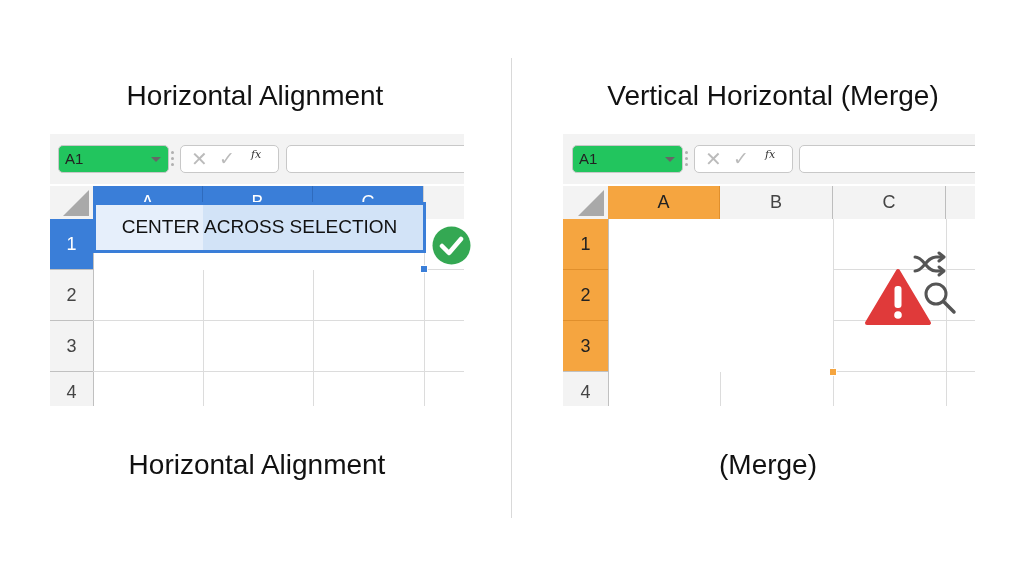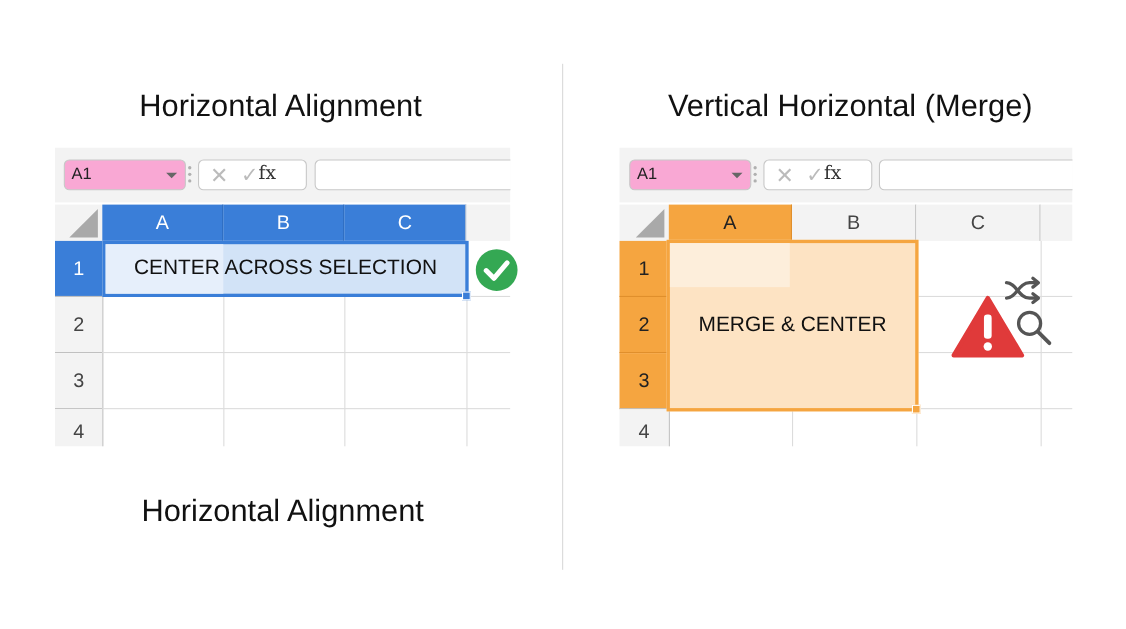--- a/index.html
+++ b/index.html
@@ -6,28 +6,28 @@
   html, body { width: 1024px; height: 572px; background: #ffffff; overflow: hidden; }
   body { position: relative; font-family: "Liberation Sans", sans-serif; color: #111; }
 
   .divider { position: absolute; left: 511px; top: 58px; width: 1px; height: 460px; background: #d9d9d9; }
 
   .title { position: absolute; font-size: 28px; font-weight: normal; color: #111; text-align: center; white-space: nowrap; }
   .caption { position: absolute; font-size: 28px; color: #111; text-align: center; line-height: 41px; }
 
   .panel { position: absolute; top: 134px; height: 272px; background: #ffffff; overflow: hidden; }
   .toolbar { position: absolute; left: 0; top: 0; right: 0; height: 50px; background: #f3f3f3; }
-  .namebox { position: absolute; top: 11px; height: 28px; width: 111px; border: 1px solid #c8c8c8; border-radius: 5px; background: #f9a8d4; font-size: 15px; line-height: 26px; padding-left: 6px; color: #222; }
+  .namebox { position: absolute; top: 11px; height: 28px; width: 111px; border: 1px solid #c8c8c8; border-radius: 5px; background: #22c55e; font-size: 15px; line-height: 26px; padding-left: 6px; color: #222; }
   .namebox .caret { position: absolute; right: 7px; top: 11px; width: 0; height: 0; border-left: 5px solid transparent; border-right: 5px solid transparent; border-top: 5px solid #666; }
   .dots { position: absolute; top: 17px; width: 3px; height: 16px; }
   .dots i { display: block; width: 3px; height: 3px; border-radius: 50%; background: #b0b0b0; margin-bottom: 3px; }
   .fxbox { position: absolute; top: 11px; height: 28px; width: 99px; border: 1px solid #c8c8c8; border-radius: 5px; background: #fff; }
   .fxbox .x { position: absolute; left: 10px; top: 1px; font-size: 20px; color: #bbb; }
   .fxbox .chk { position: absolute; left: 38px; top: 1px; font-size: 19px; color: #bbb; }
-  .fxbox .fx { position: absolute; left: 54px; top: 2px; font-family: "DejaVu Serif", serif; font-size: 17px; color: #333; }
+  .fxbox .fx { position: absolute; left: 70px; top: 2px; font-family: "DejaVu Serif", serif; font-style: italic; font-size: 11px; color: #333; }
   .formula { position: absolute; top: 11px; height: 28px; right: -10px; border: 1px solid #c8c8c8; border-radius: 5px; background: #fff; }
 
   .corner { position: absolute; top: 52px; left: 0; width: 43px; height: 33px; background: #f3f3f3; }
   .corner .tri { position: absolute; right: 4px; bottom: 3px; width: 0; height: 0; border-left: 26px solid transparent; border-bottom: 26px solid #a9a9a9; }
 
   .colhdr { position: absolute; top: 52px; height: 33px; font-size: 18px; text-align: center; line-height: 33px; border-right: 1px solid #d0d0d0; background: #f3f3f3; color: #444; }
   .rowhdr { position: absolute; left: 0; width: 43px; font-size: 18px; text-align: center; background: #f3f3f3; color: #444; border-bottom: 1px solid #c0c0c0; }
 
   .gridline-v { position: absolute; width: 1px; background: #dcdcdc; }
   .gridline-h { position: absolute; height: 1px; background: #dcdcdc; }
@@ -85,21 +85,21 @@
   <div class="rowhdr" style="top:238px; height:34px; line-height:40px; border-bottom:none;">4</div>
   <div class="gridline-v" style="left:43px; top:85px; height:187px; background:#c0c0c0;"></div>
 
   <div class="gridline-v" style="left:153px; top:136px; height:136px;"></div>
   <div class="gridline-v" style="left:263px; top:136px; height:136px;"></div>
   <div class="gridline-v" style="left:374px; top:85px; height:187px;"></div>
   <div class="gridline-h" style="left:43px; top:186px; width:371px;"></div>
   <div class="gridline-h" style="left:43px; top:237px; width:371px;"></div>
   <div class="gridline-h" style="left:374px; top:135px; width:40px;"></div>
 
-  <div class="sel-h" style="left:43px; top:85px; width:333px; height:51px;">
+  <div class="sel-h" style="left:43px; top:68px; width:333px; height:51px;">
     <div class="lighter"></div>
     <div class="txt">CENTER ACROSS SELECTION</div>
   </div>
   <div class="handle-b" style="left:370px; top:131px;"></div>
 </div>
 
 <svg class="icon-abs" style="left:432px; top:226px;" width="39" height="39" viewBox="0 0 39 39">
   <circle cx="19.5" cy="19.5" r="19" fill="#34a853"></circle>
   <path d="M10 20 L17 27 L29 13" stroke="#fff" stroke-width="4.5" fill="none" stroke-linecap="round" stroke-linejoin="round"></path>
 </svg>
@@ -142,24 +142,20 @@
   <div class="rowhdr" style="top:238px; width:45px; height:34px; line-height:40px; border-bottom:none;">4</div>
   <div class="gridline-v" style="left:45px; top:85px; height:187px; background:#c0c0c0;"></div>
 
   <div class="gridline-v" style="left:157px; top:238px; height:34px;"></div>
   <div class="gridline-v" style="left:270px; top:85px; height:187px;"></div>
   <div class="gridline-v" style="left:383px; top:85px; height:187px;"></div>
   <div class="gridline-h" style="left:270px; top:135px; width:142px;"></div>
   <div class="gridline-h" style="left:270px; top:186px; width:142px;"></div>
   <div class="gridline-h" style="left:270px; top:237px; width:142px;"></div>
 
-  <div class="sel-v" style="left:43px; top:84px; width:229px; height:156px;">
-    <div class="lighter"></div>
-    <div class="txt">MERGE &amp; CENTER</div>
-  </div>
   <div class="handle-o" style="left:266px; top:234px;"></div>
 </div>
 
 <svg class="icon-abs" style="left:864px; top:268px;" width="68" height="58" viewBox="0 0 68 58">
   <path d="M34 3 L65 55 L3 55 Z" fill="#e03a3a" stroke="#e03a3a" stroke-width="4" stroke-linejoin="round"></path>
   <rect x="30.5" y="18" width="7" height="22" rx="3" fill="#fff"></rect>
   <circle cx="34" cy="47" r="3.8" fill="#fff"></circle>
 </svg>
 
 <svg class="icon-abs" style="left:912px; top:250px;" width="36" height="28" viewBox="0 0 36 28">
@@ -168,13 +164,14 @@
   <path d="M27 3 L32 7 L27 11" stroke="#555" stroke-width="3" fill="none" stroke-linecap="round" stroke-linejoin="round"></path>
   <path d="M27 17 L32 21 L27 25" stroke="#555" stroke-width="3" fill="none" stroke-linecap="round" stroke-linejoin="round"></path>
 </svg>
 
 <svg class="icon-abs" style="left:922px; top:280px;" width="36" height="36" viewBox="0 0 36 36">
   <circle cx="14" cy="14" r="10" stroke="#555" stroke-width="3" fill="none"></circle>
   <path d="M21.5 21.5 L32 32" stroke="#555" stroke-width="3.5" stroke-linecap="round"></path>
 </svg>
 
 <div class="caption" style="left:598px; top:444px; width:340px;">
+  <div>(Merge)</div>
 </div>
 
 </body></html>

